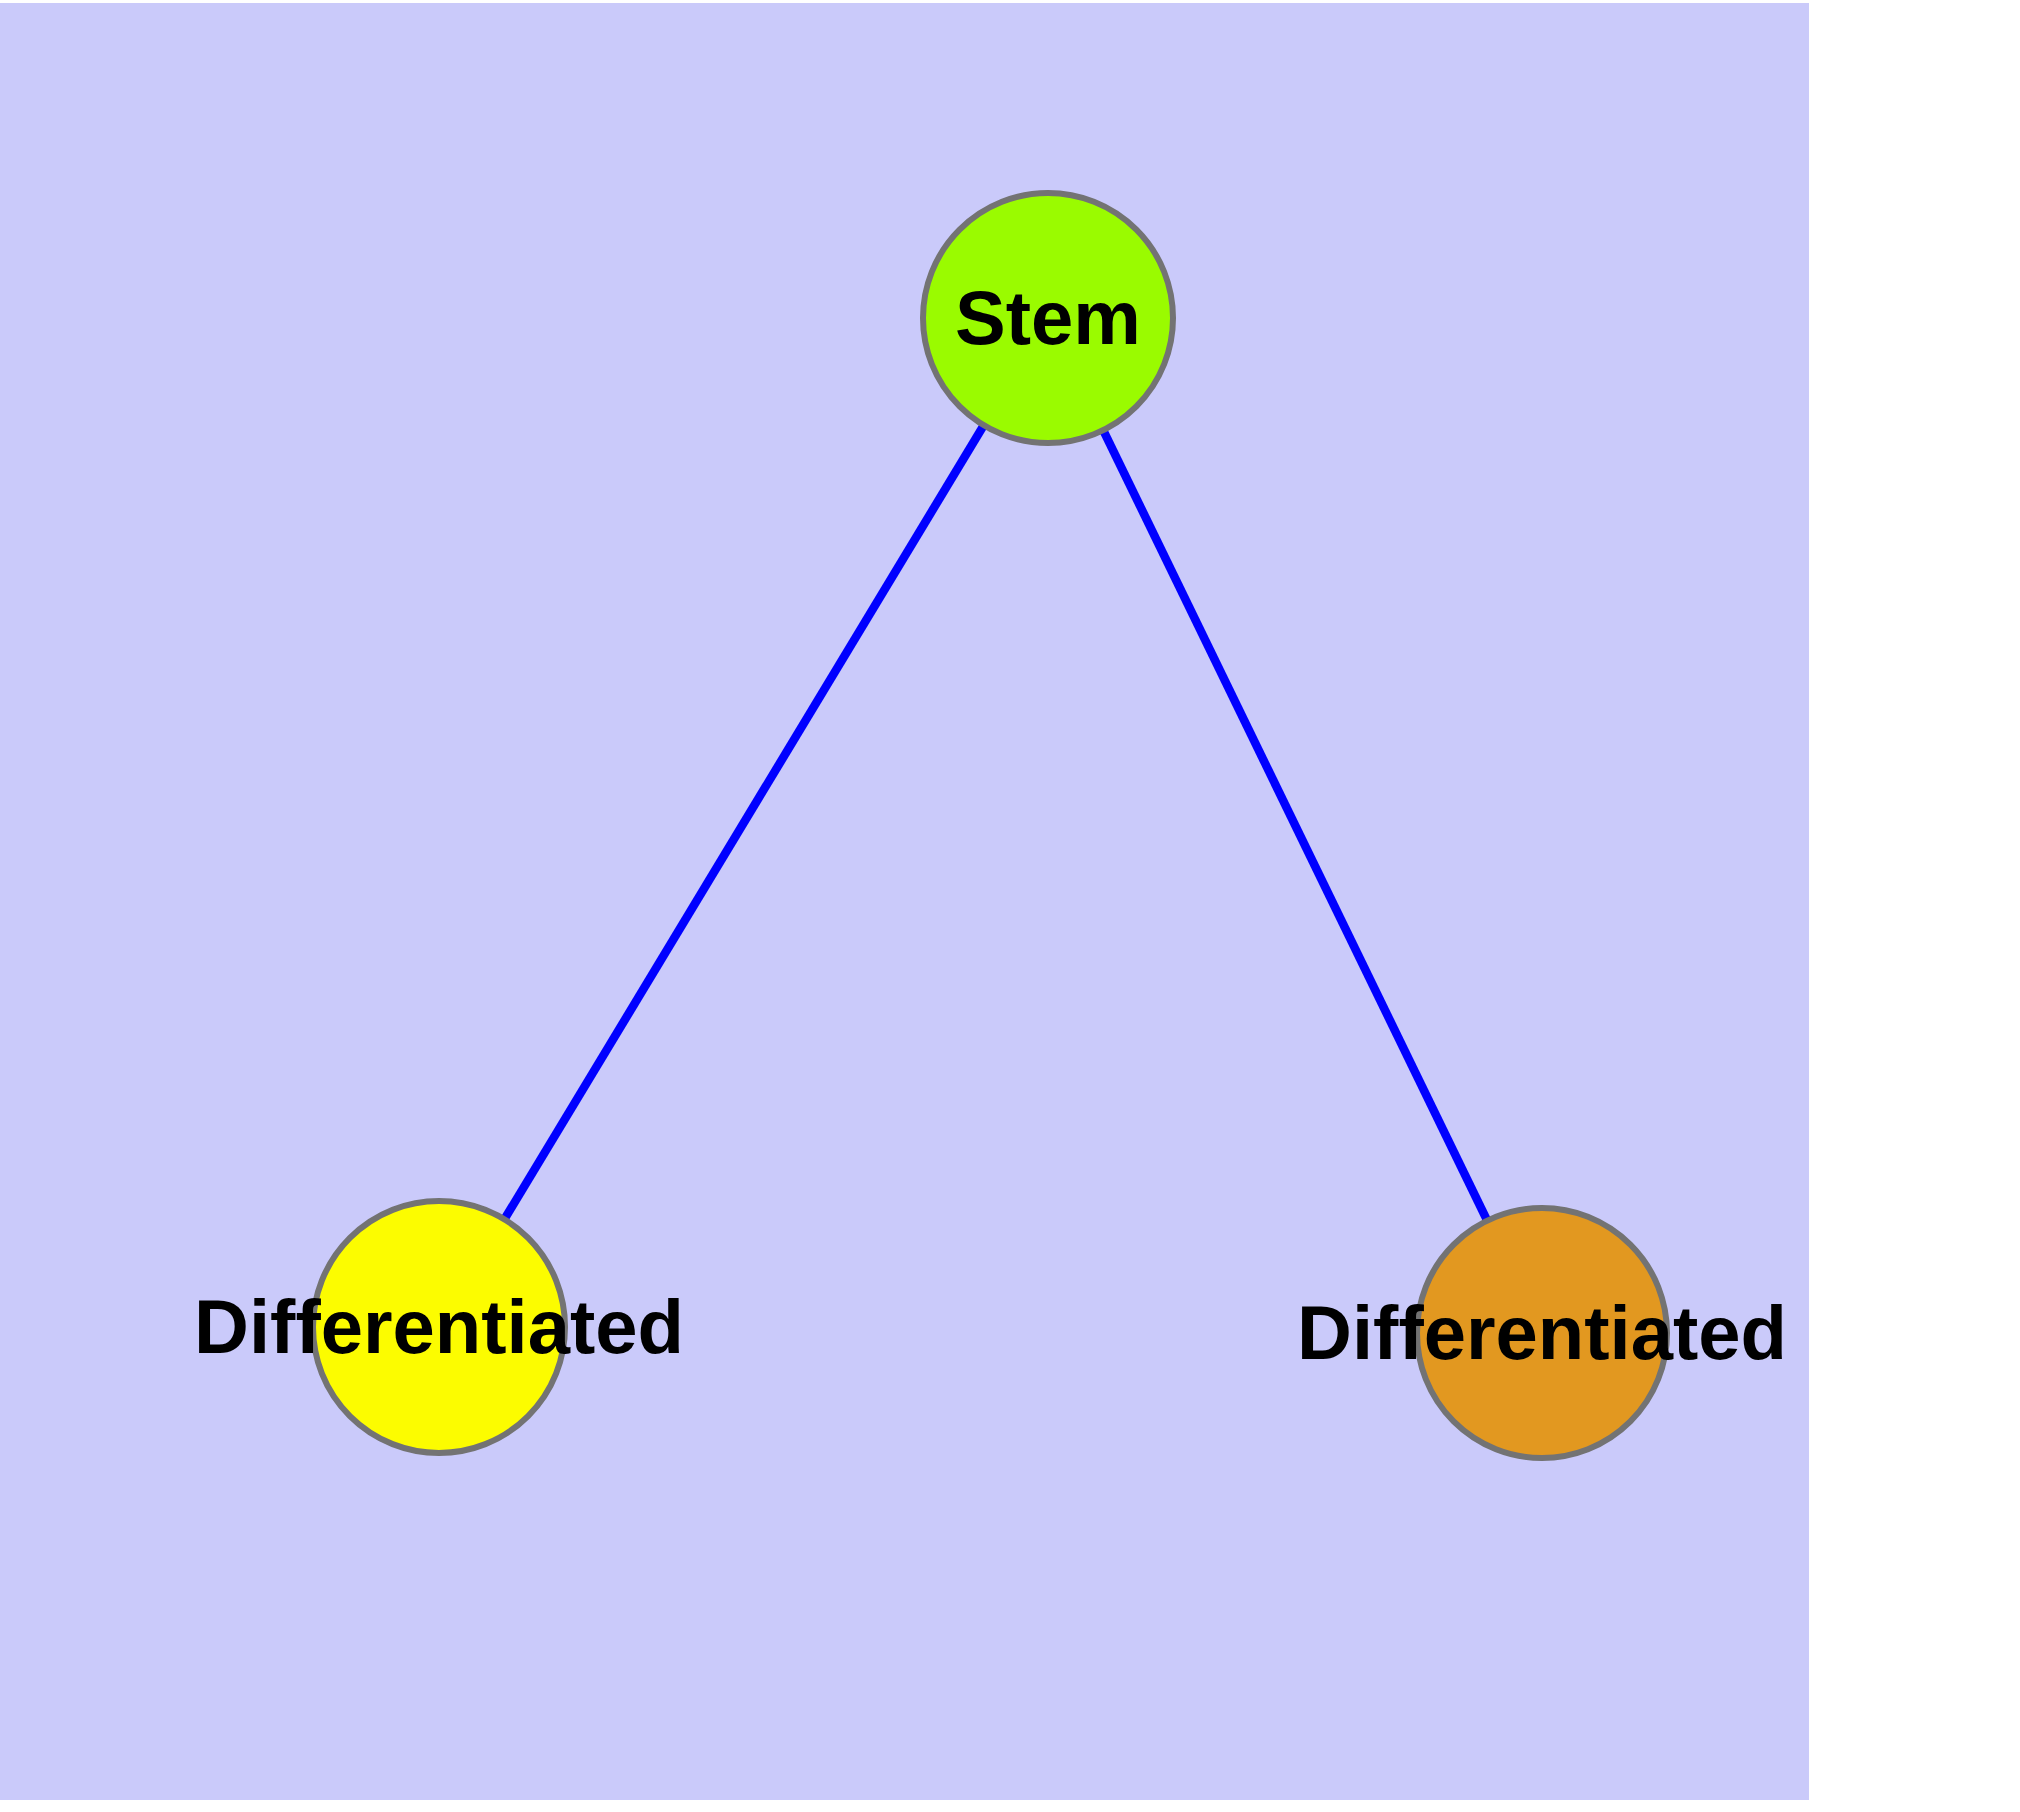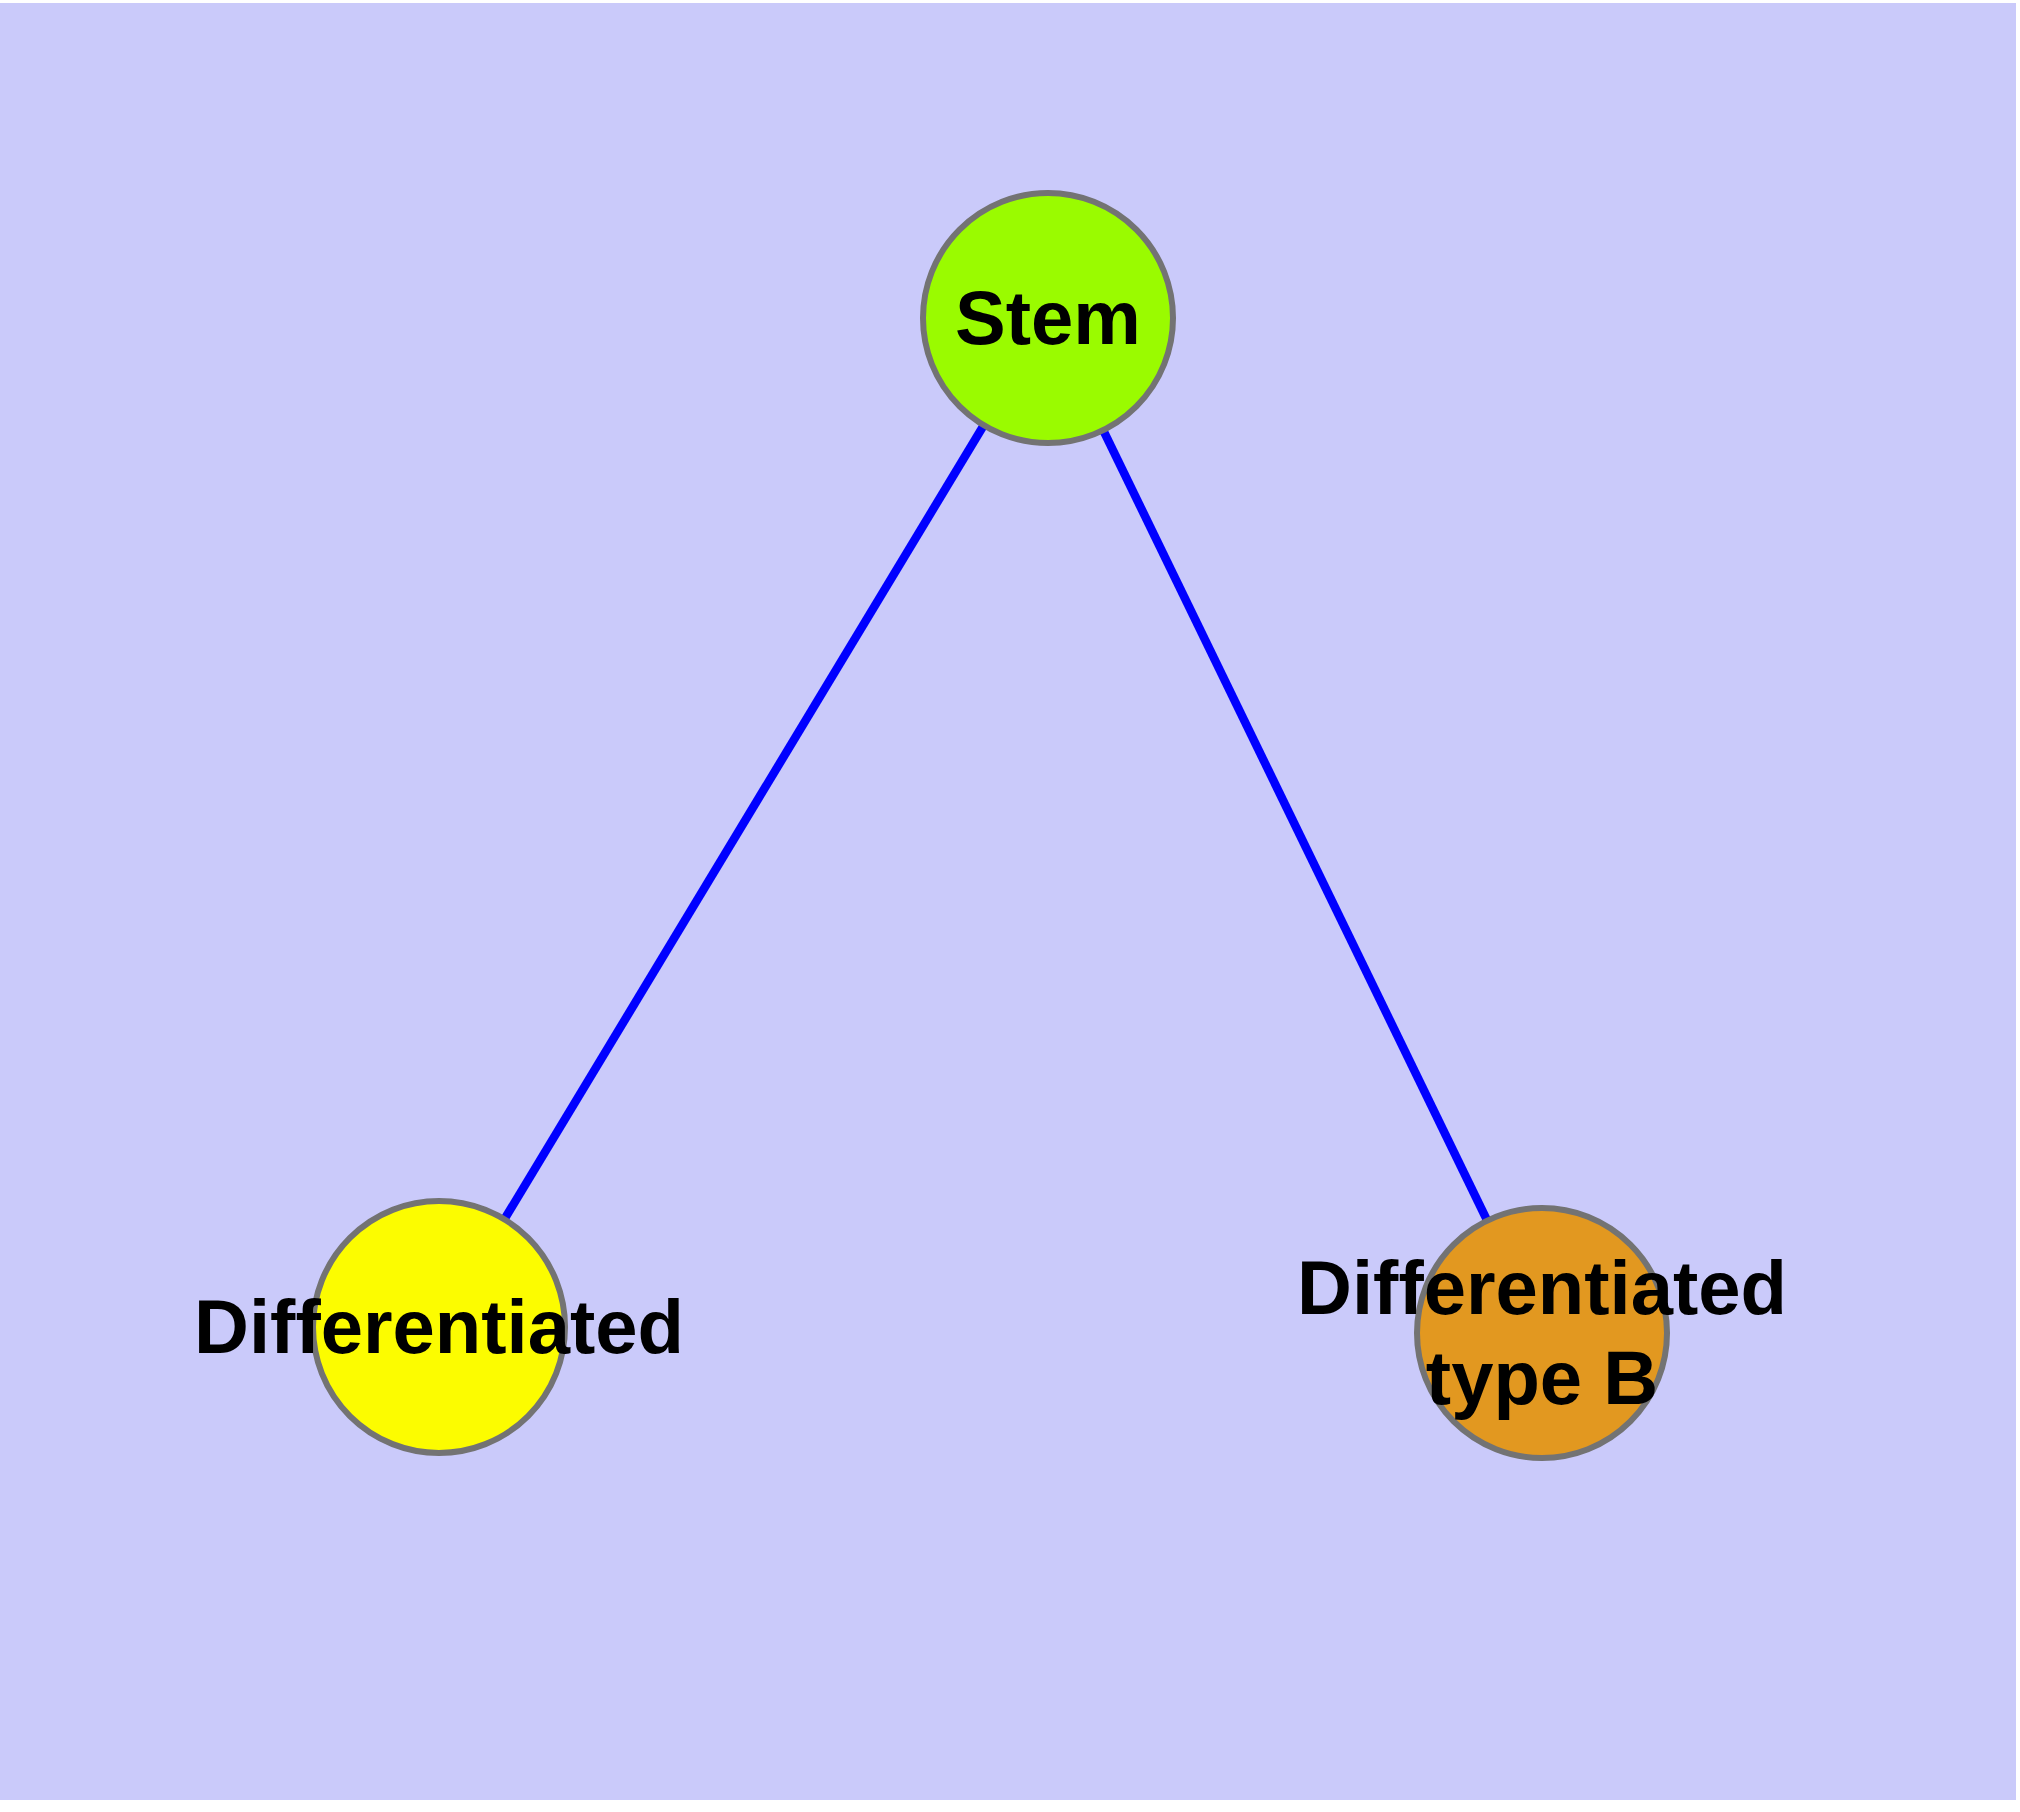--- a/index.html
+++ b/index.html
@@ -2,21 +2,21 @@
 <html style="font-size:13.6px"><head>
 <meta charset="utf-8">
 <style>
   html, body {
     margin: 0;
     padding: 0;
     background: #ffffff;
   }
   .canvas {
     position: relative;
-    width: 2016px;
+    width: 1809px;
     height: 1812px;
     background: #ffffff;
     overflow: hidden;
     font-family: "Liberation Sans", sans-serif;
   }
   .panel {
     position: absolute;
     left: 0;
     top: 3.4px;
     width: 2021px;
@@ -66,17 +66,16 @@
   <div class="node-label" style="left: 1048px; top: 318px;">
     <div>Stem</div>
   </div>
 
   <div class="node-label" style="left: 439px; top: 1327px;">
     <div>Differentiated</div>
   </div>
 
   <div class="node-label" style="left: 1542px; top: 1333px;">
     <div>Differentiated</div>
-    <div>type B</div>
   </div>
 
 </div>
 
 
 </body></html>

